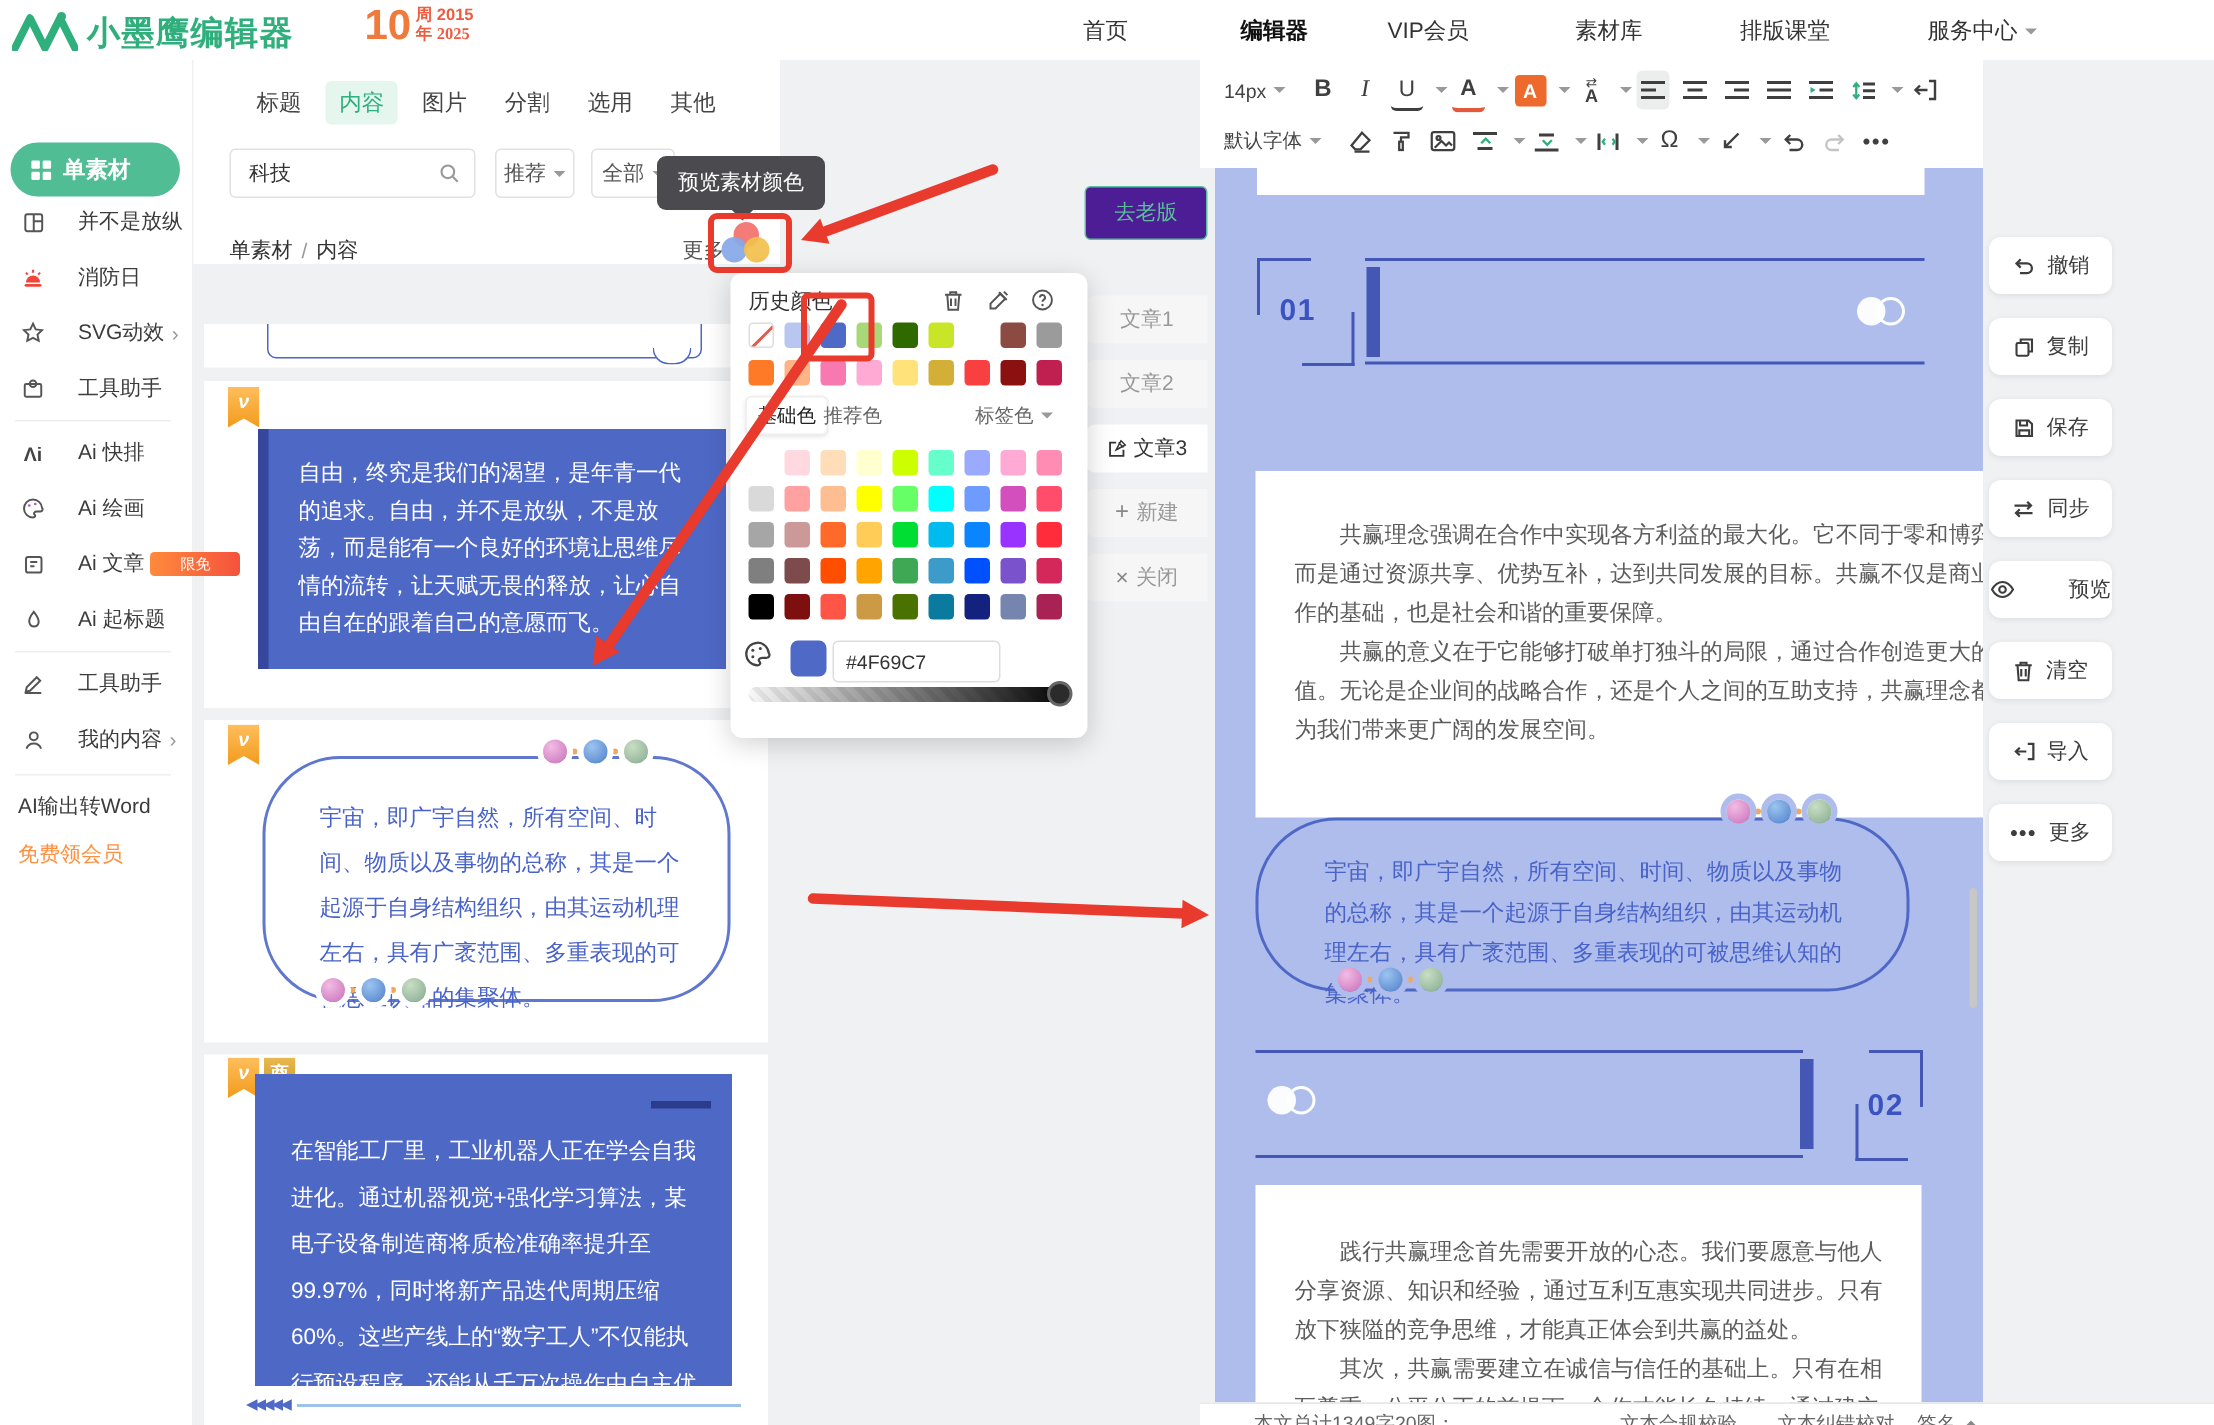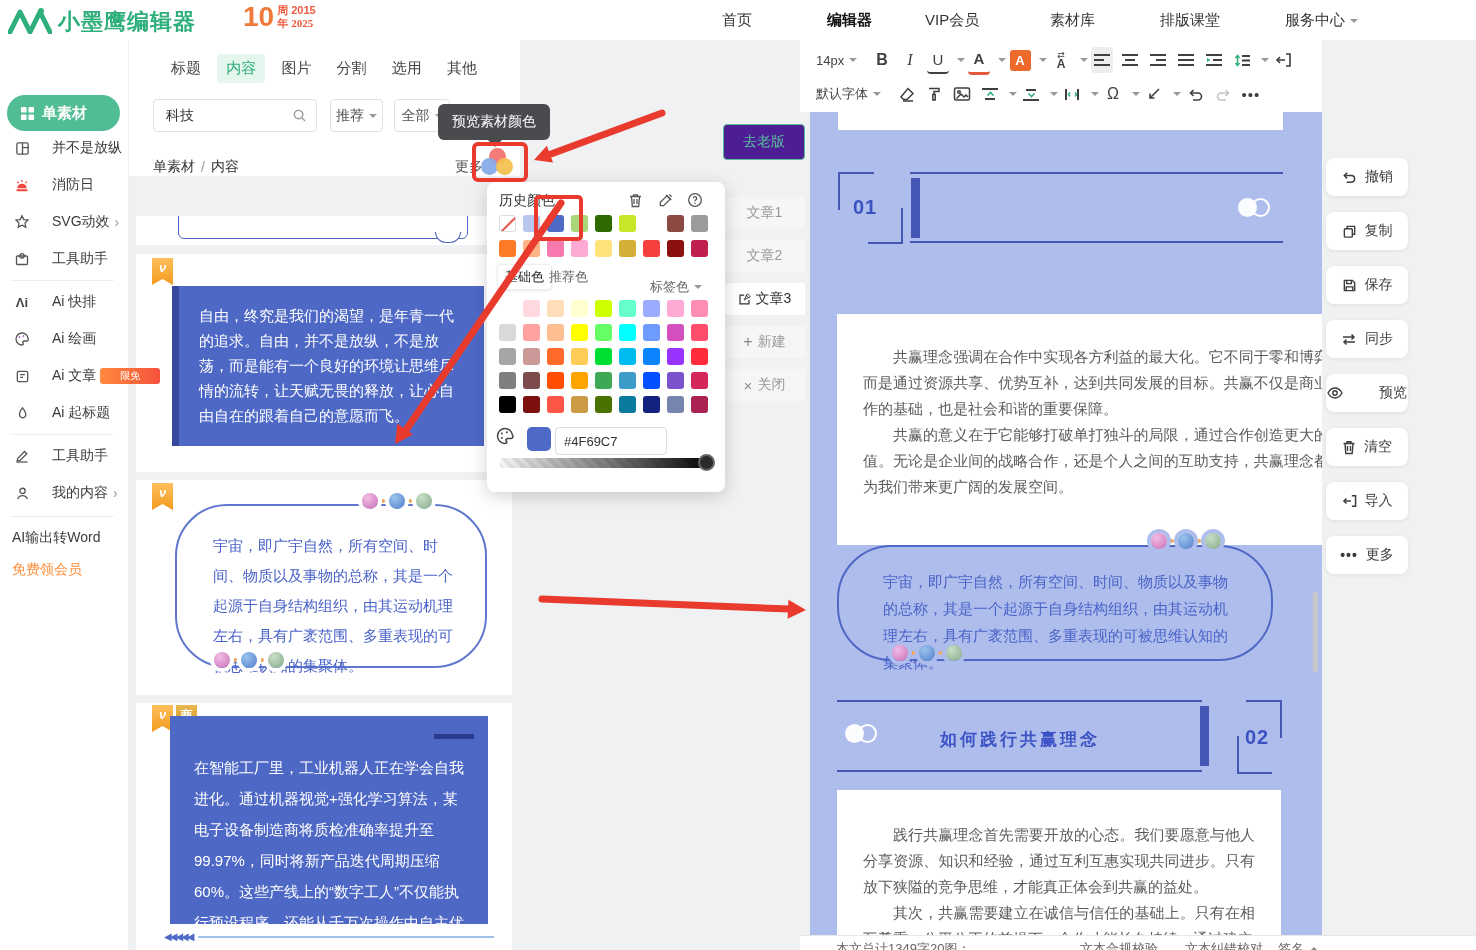--- a/index.html
+++ b/index.html
@@ -576,21 +576,20 @@
       <span class="spark"></span>
       <span class="planet gr"></span>
   </div>
 
   <div class="secline" style="left:27px;top:588px;width:365px;"></div>
   <div class="secline" style="left:27px;top:658px;width:365px;"></div>
   <div class="venn" style="left:35px;top:612px;">
       <i class="solid"></i>
       <i class="ring"></i>
     </div>
-  <div class="sectitle" style="left:45px;top:616px;width:330px;">如何践行共赢理念</div>
   <div class="secbar" style="left:390px;top:594px;height:60px;"></div>
   <div class="corner" style="left:436px;top:588px;width:34px;height:36px;border-top:2px solid #4457B5;border-right:2px solid #4457B5;"></div>
   <div class="corner" style="left:427px;top:624px;width:33px;height:36px;border-bottom:2px solid #4457B5;border-left:2px solid #4457B5;"></div>
   <span class="secnum" style="left:435px;top:614px;">02</span>
 
   <div class="whitebox" style="left:27px;top:678px;width:444px;height:170px;padding:32px 26px;">
     <p class="docp">践行共赢理念首先需要开放的心态。我们要愿意与他人分享资源、知识和经验，通过互利互惠实现共同进步。只有放下狭隘的竞争思维，才能真正体会到共赢的益处。</p>
     <p class="docp">其次，共赢需要建立在诚信与信任的基础上。只有在相互尊重、公平公正的前提下，合作才能长久持续，通过建立</p>
   </div>
 
@@ -719,21 +718,21 @@
       <span class="sw" style="background-color: rgb(255, 170, 212);"></span>
       <span class="sw" style="background-color: rgb(255, 227, 122);"></span>
       <span class="sw" style="background-color: rgb(212, 175, 55);"></span>
       <span class="sw" style="background-color: rgb(248, 64, 64);"></span>
       <span class="sw" style="background-color: rgb(139, 16, 16);"></span>
       <span class="sw" style="background-color: rgb(192, 32, 80);"></span>
     </div>
 
   <span class="pop-tab on" style="left:10px;top:82px;">基础色</span>
   <span class="pop-tab" style="left:62px;top:86px;">推荐色</span>
-  <span class="pop-tab flex" style="left:163px;top:96px;">
+  <span class="pop-tab flex" style="left:163px;top:86px;">
       <span>标签色</span>
       <span class="caret"></span>
     </span>
 
   <div class="swrow" style="top:118px;">
       <span class="sw" style="background-color: rgb(255, 255, 255);"></span>
       <span class="sw" style="background-color: rgb(255, 217, 223);"></span>
       <span class="sw" style="background-color: rgb(255, 221, 184);"></span>
       <span class="sw" style="background-color: rgb(255, 255, 207);"></span>
       <span class="sw" style="background-color: rgb(204, 255, 0);"></span>

